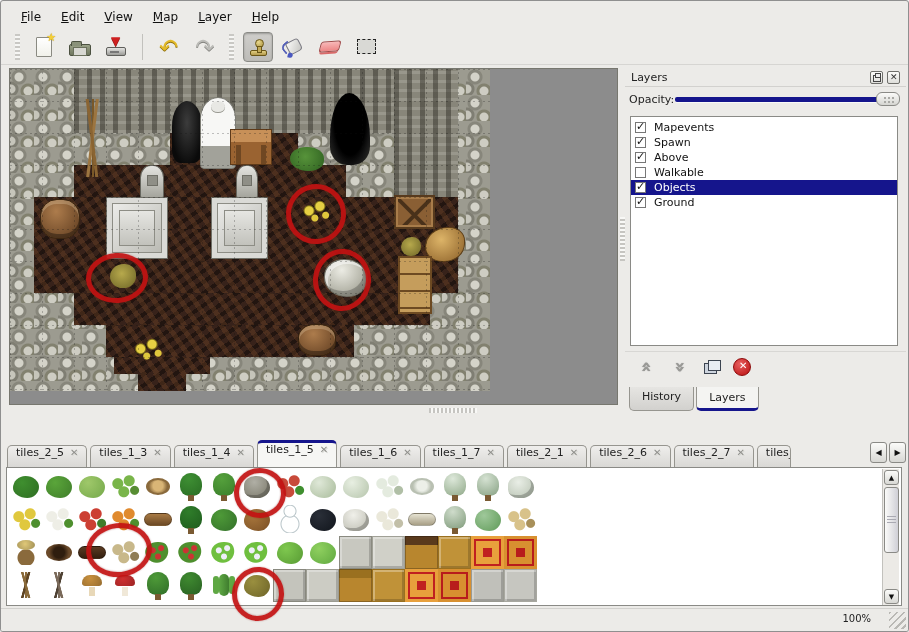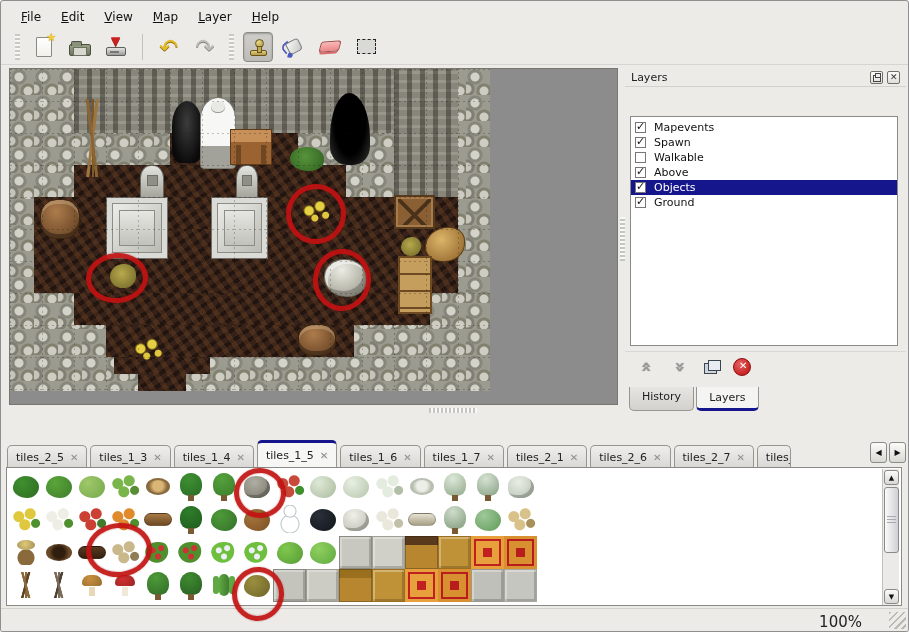--- a/index.html
+++ b/index.html
@@ -124,21 +124,21 @@
   .ico-copy::before{content:"";position:absolute;left:3px;top:6px;width:11px;height:9px;background:#cdd4de;border:1px solid #3c4450;}
   .ico-copy::after{content:"";position:absolute;left:7px;top:3px;width:11px;height:9px;background:#e8ecf2;border:1px solid #3c4450;}
   .ico-del{width:18px;height:18px;border-radius:50%;background:radial-gradient(circle at 38% 32%,#e86060,#b80e0e);border:1px solid #8d0808;}
   .ico-del::before{content:"✕";position:absolute;left:5px;top:1px;font-size:10px;font-weight:bold;color:#fff;}
   .dock-tabs{position:absolute;left:4px;top:319px;display:flex;gap:2px;justify-content:space-between;}
   .dock-tab{height:24px;padding:3px 12px 0;font-size:11px;color:#222;border:1px solid #96958f;border-top:none;border-radius:0 0 5px 5px;background:linear-gradient(#e6e5e2,#d2d1ce);}
   .dock-tab.active{background:#f4f4f2;border-bottom:3px solid var(--accent);padding-top:4px;}
   
   .tilesets-panel{position:absolute;left:2px;top:416px;width:905px;height:192px;}
   .ts-tabbar{position:absolute;left:4px;top:23px;right:40px;height:28px;display:flex;align-items:flex-end;overflow:hidden;}
-  .ts-tab{height:23px;display:flex;align-items:center;gap:6px;justify-content:center;margin-right:3px;padding:0 8px;flex:none;
+  .ts-tab{height:23px;display:flex;align-items:flex-start;gap:6px;justify-content:center;margin-right:3px;padding:0 8px;flex:none;
       font-size:11px;color:#222;border:1px solid #96958f;border-bottom:none;border-radius:5px 5px 0 0;
       background:linear-gradient(#efeeec,#d8d7d4);}
   .ts-tab.active{height:28px;background:#f6f6f4;border-top:3px solid var(--accent);}
   .ts-close::before{content:"✕";font-size:10px;font-weight:bold;color:#8f8f8b;text-shadow:1px 1px 0 #d8d8d4;}
   .ts-scrollbtn{position:absolute;top:25px;width:17px;height:21px;border:1px solid #8a8a86;border-radius:3px;background:linear-gradient(#fbfbf9,#d8d8d4);
       font-size:8px;color:#111;display:flex;align-items:center;justify-content:center;}
   .ts-content{position:absolute;left:3px;top:50px;width:896px;height:139px;background:#fff;border:1px solid #8a8a86;overflow:hidden;}
   .tile-grid{position:absolute;left:2px;top:2px;width:540px;height:134px;}
   .cell{position:absolute;width:33px;height:33px;}
   .tt{position:relative;width:100%;height:100%;}
@@ -177,21 +177,21 @@
   .t-square{width:33px;height:33px;background:var(--a);box-shadow:inset 0 0 0 1px var(--b),inset 3px 3px 0 rgba(255,255,255,.3),inset -3px -3px 0 rgba(0,0,0,.18);}
   .t-woodtop{width:33px;height:33px;background:linear-gradient(var(--b) 0 9px,var(--a) 9px);box-shadow:inset 0 0 0 1px rgba(0,0,0,.25);}
   .t-carpet{width:33px;height:33px;background:var(--a);box-shadow:inset 0 0 0 3px var(--b),inset 0 0 0 5px var(--a),inset 0 0 0 12px var(--b),inset 0 0 0 13px var(--a);}
   .ts-scrollbar{position:absolute;right:2px;top:1px;width:17px;height:136px;background:#eceae6;border-left:1px solid #c2c1bd;}
   .sb-btn{position:absolute;left:1px;width:15px;height:15px;border:1px solid #8a8a86;border-radius:3px;background:linear-gradient(#fbfbf9,#d8d8d4);font-size:7px;display:flex;align-items:center;justify-content:center;color:#111;}
   .sb-thumb{position:absolute;left:1px;top:18px;width:15px;height:66px;border:1px solid #8a8a86;border-radius:3px;background:linear-gradient(90deg,#fbfbf9,#cfcfd6);
       background-image:linear-gradient(#a9a9b2 0 1px,transparent 1px),linear-gradient(#a9a9b2 0 1px,transparent 1px),linear-gradient(#a9a9b2 0 1px,transparent 1px),linear-gradient(90deg,#fbfbf9,#cfcfd6);
       background-size:9px 1px,9px 1px,9px 1px,100% 100%;background-position:2px 28px,2px 31px,2px 34px,0 0;background-repeat:no-repeat;}
   
   .statusbar{position:absolute;left:0;bottom:0;width:100%;height:23px;border-top:1px solid #d2d1ce;background:var(--winbg);}
-  .status-zoom{position:absolute;right:46px;top:4px;font-size:15px;color:#222;}
+  .status-zoom{position:absolute;right:37px;top:4px;font-size:10px;color:#222;}
   .resize-grip{position:absolute;right:2px;bottom:2px;width:17px;height:17px;
       background:repeating-linear-gradient(135deg,#b9b8b4 0 2px,transparent 2px 5px);}
   
   #annot{position:absolute;inset:0;pointer-events:none;z-index:60;}
   .annot-circle{position:absolute;border:5px solid var(--circle);border-radius:50%;opacity:.92;
       box-shadow:inset 0 0 2px rgba(120,0,0,.6),0 0 2px rgba(120,0,0,.4);}
 </style>
 </head>
 <body>
 
@@ -285,36 +285,43 @@
   <div class="vsplit-grip"></div>
   <div class="hsplit-grip"></div>
 
   <div class="layers-panel">
     <div class="panel-title">
       <span>Layers</span>
       <span class="spacer"></span>
       <span class="win-btn float"></span>
       <span class="win-btn closew"></span>
     </div>
+    <div class="opacity-row">
+      <span class="opacity-label">Opacity:</span>
+      <span class="slider">
+        <span class="fill"></span>
+        <span class="handle"></span>
+      </span>
+    </div>
     <div class="layer-list" id="layer-list">
         <div class="layer-row">
           <div class="cb checked"></div>
           <span class="layer-label">Mapevents</span>
         </div>
         <div class="layer-row">
           <div class="cb checked"></div>
           <span class="layer-label">Spawn</span>
         </div>
         <div class="layer-row">
+          <div class="cb checked"></div>
+          <span class="layer-label">Above</span>
+        </div>
+        <div class="layer-row">
           <div class="cb"></div>
           <span class="layer-label">Walkable</span>
-        </div>
-        <div class="layer-row">
-          <div class="cb checked"></div>
-          <span class="layer-label">Above</span>
         </div>
         <div class="layer-row selected">
           <div class="cb checked"></div>
           <span class="layer-label">Objects</span>
         </div>
         <div class="layer-row">
           <div class="cb checked"></div>
           <span class="layer-label">Ground</span>
         </div>
       </div>

